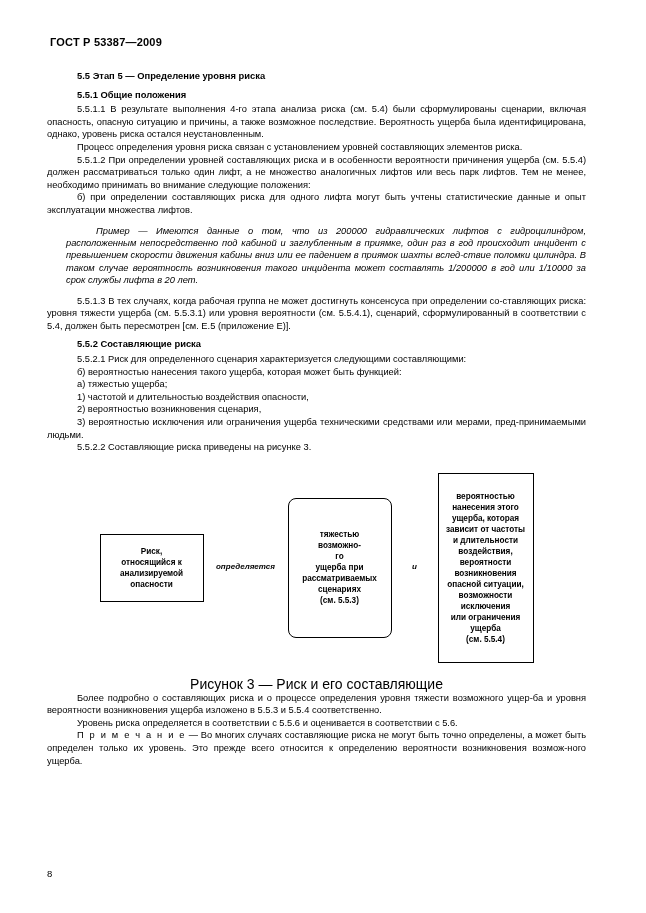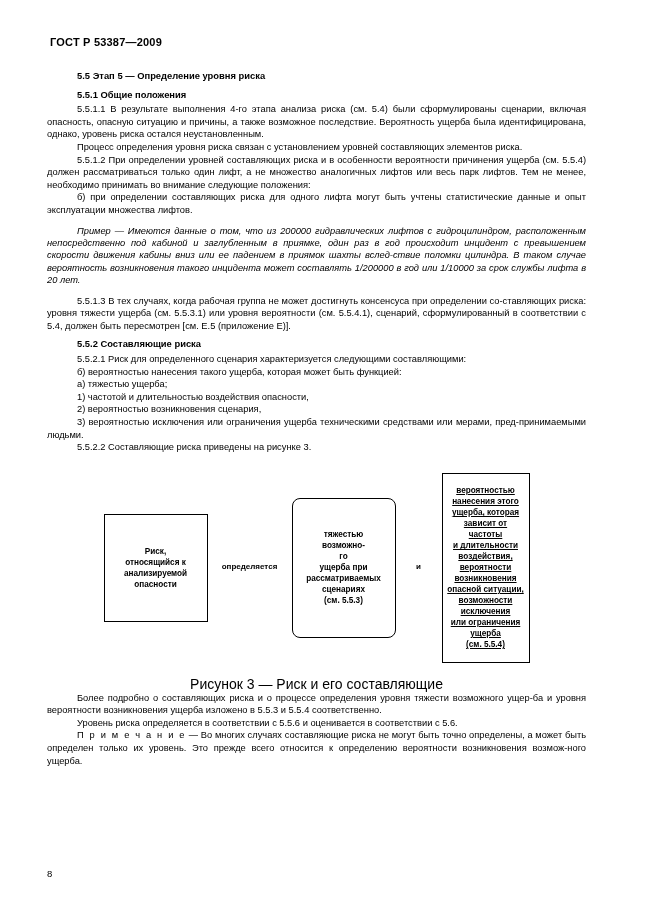--- a/index.html
+++ b/index.html
@@ -47,20 +47,21 @@
     margin: 0 0 0 0;
     text-indent: 30px;
   }
   .example {
     font-style: italic;
     margin-top: 8px;
     margin-bottom: 8px;
     text-align: justify;
     text-indent: 30px;
     line-height: 12.4px;
+    margin-left: 19px;
   }
   .spaced-letters {
     letter-spacing: 1.6px;
   }
 
   
   .figure {
     margin-top: 14px;
     position: relative;
     height: 210px;
@@ -77,29 +78,30 @@
     box-sizing: border-box;
     display: flex;
     align-items: center;
     justify-content: center;
     text-align: center;
     font-weight: bold;
     font-size: 8.2px;
     line-height: 11px;
     padding: 4px;
   }
-  .box1 { width: 104px; height: 108px; }
+  .box1 { width: 104px; height: 68px; }
   .box2 { width: 104px; height: 140px; }
-  .box3 { width: 88px; height: 190px; text-decoration: underline; }
+  .box3 { width: 96px; height: 190px; }
   .connector {
     font-size: 8px;
     font-weight: bold;
     text-align: center;
     padding: 0 6px;
     white-space: nowrap;
+    font-style: italic;
   }
   .connector-wide { width: 72px; }
   .connector-narrow { width: 34px; }
   .fig-caption {
     text-align: center;
     font-size: 14px;
     margin-top: 10px;
   }
   .after-figure {
     margin-top: 14px;

